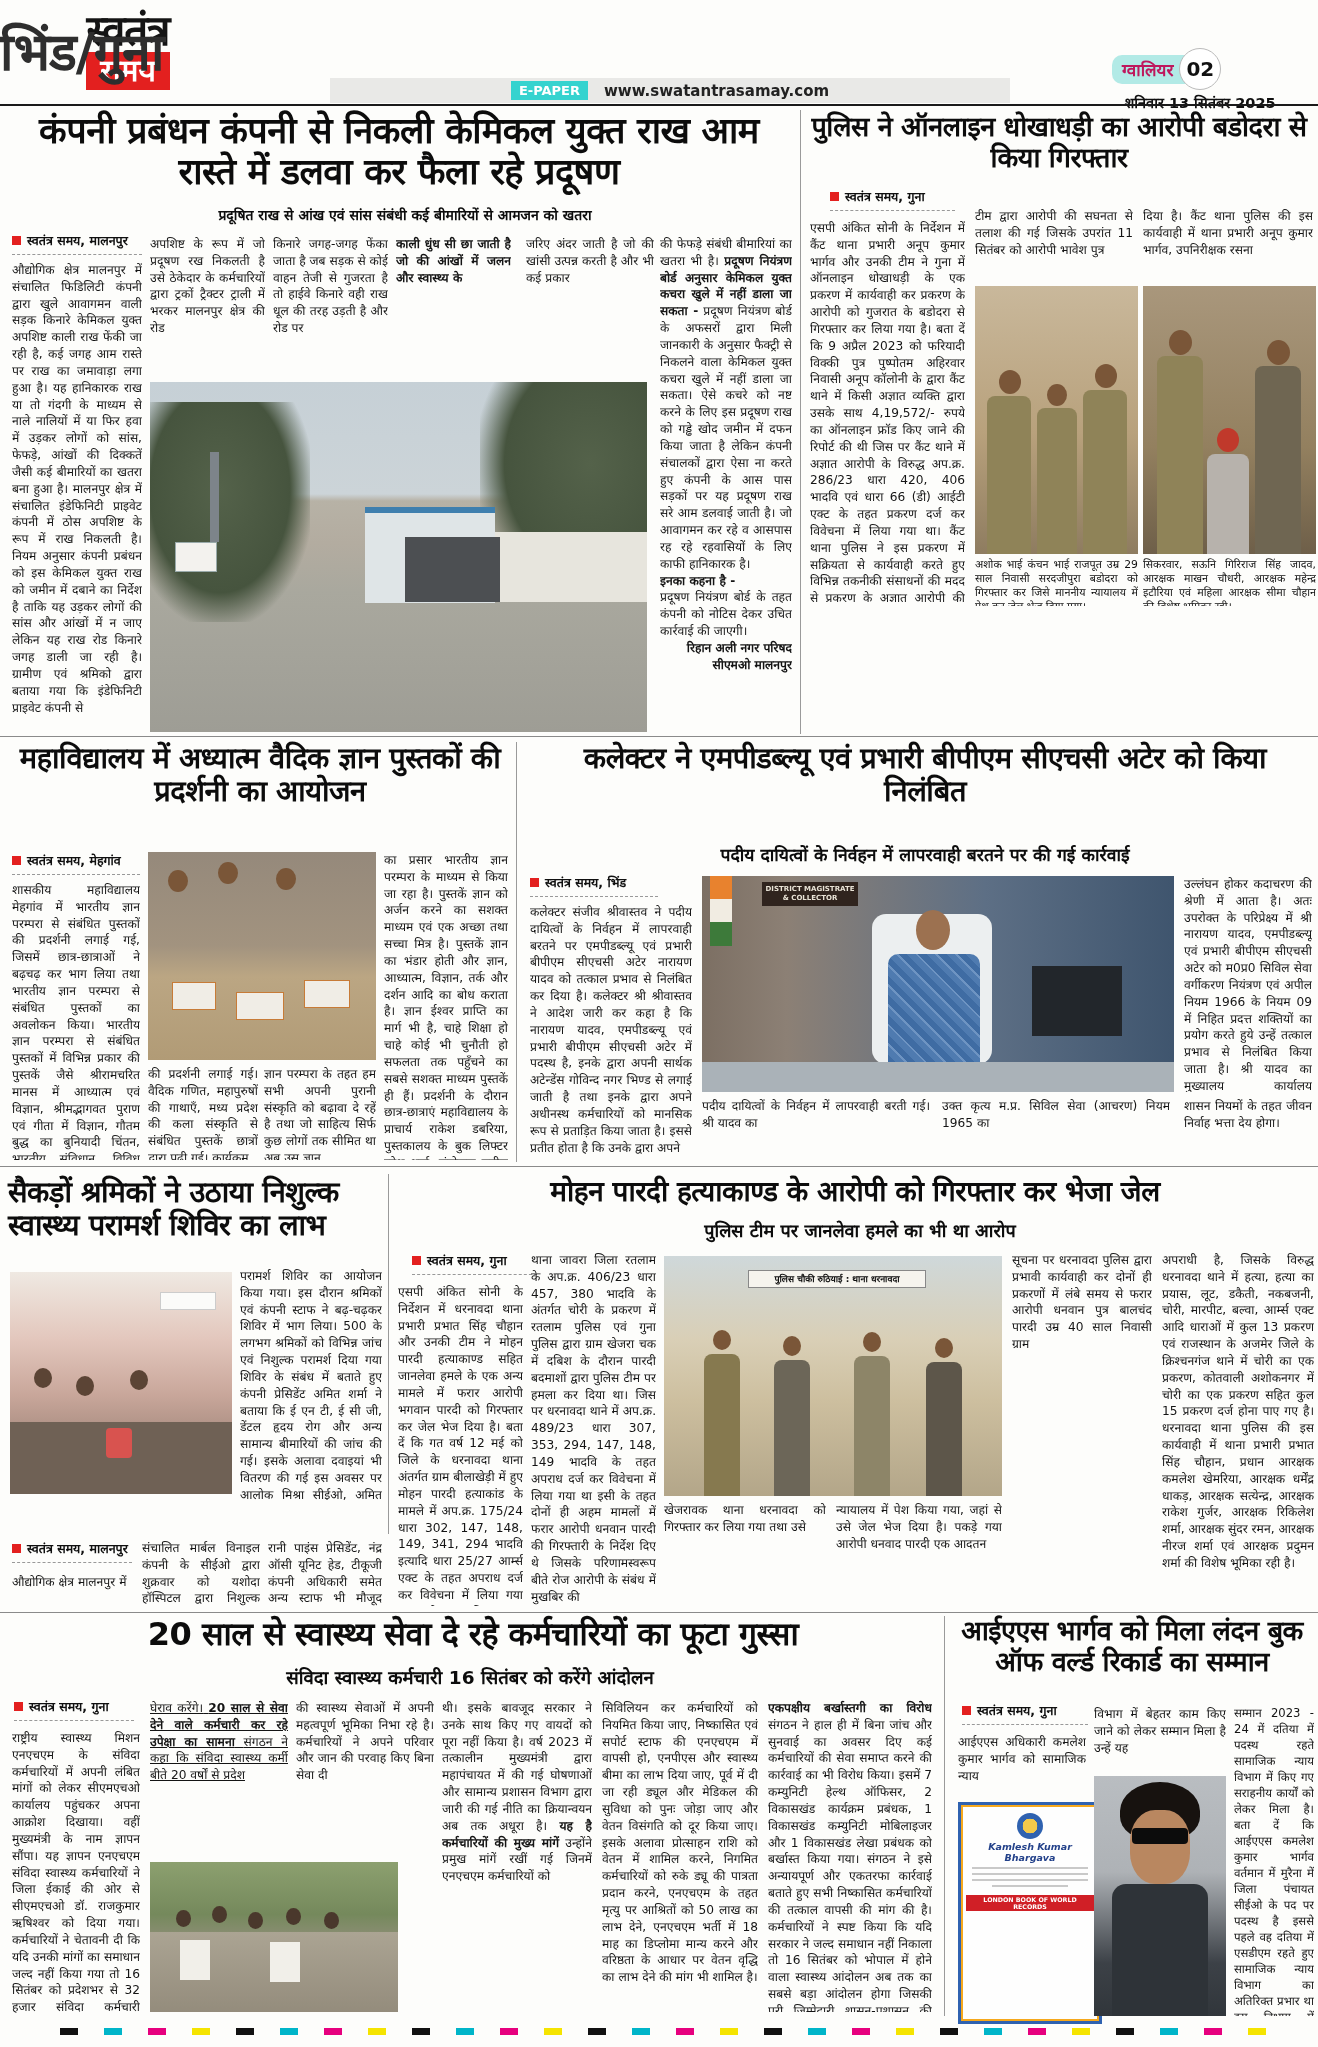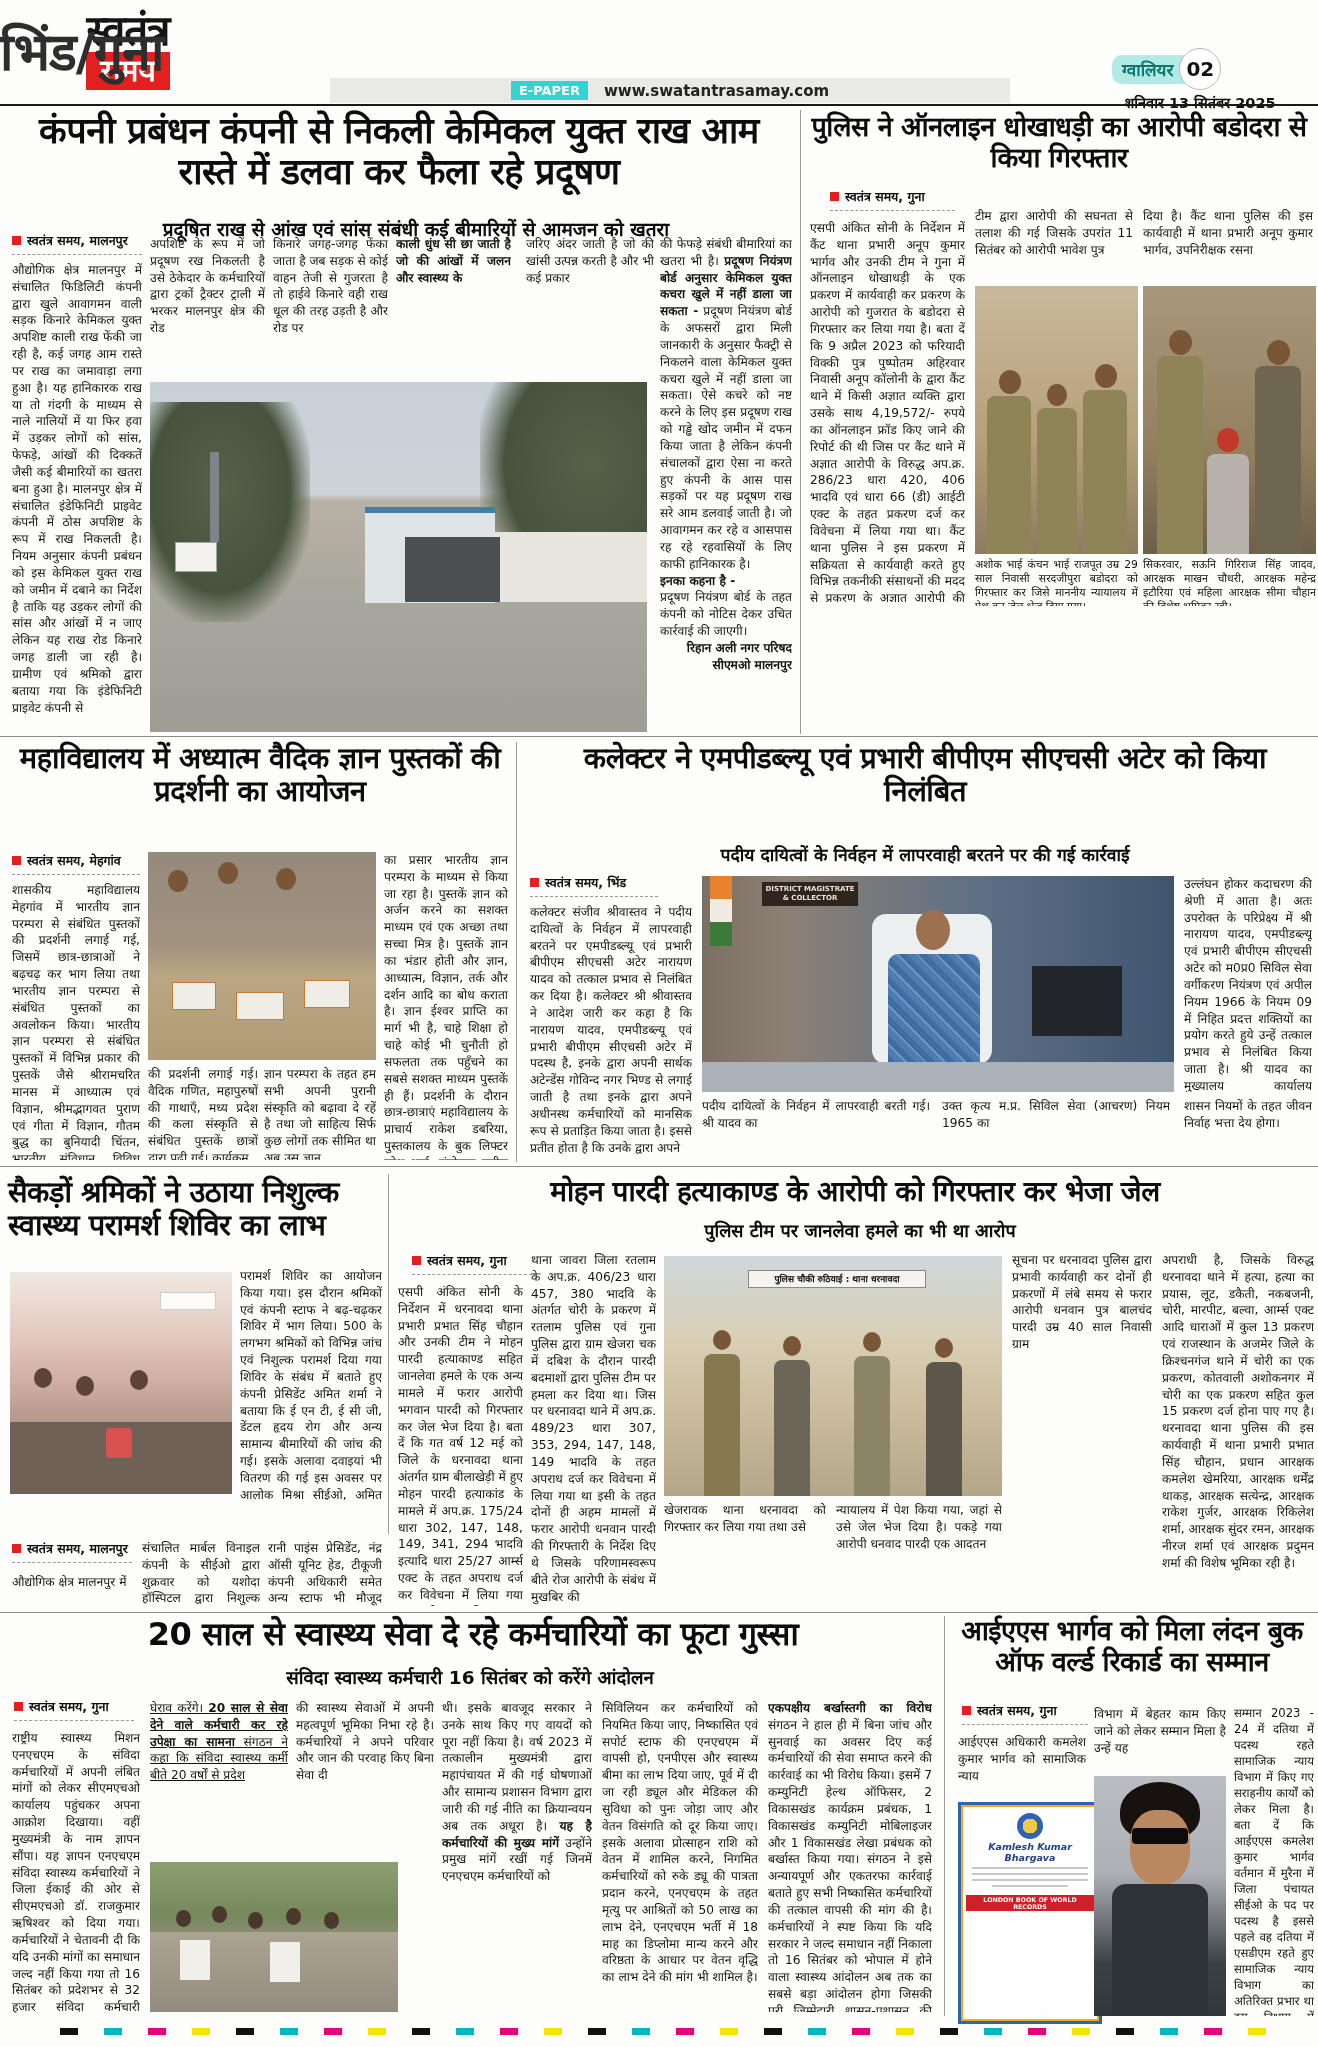--- a/index.html
+++ b/index.html
@@ -9,21 +9,21 @@
   .rule-h{position:absolute;background:#1a1a1a;height:2px;}
   .rule-h.thin{height:1px;background:#8a8a8a;}
   .rule-v{position:absolute;background:#9a9a9a;width:1px;}
   
   .logo-top{font-weight:800;font-size:42px;letter-spacing:-1px;color:#141414;line-height:1;}
   .logo-box{background:#e3201f;color:#fff;font-weight:800;font-size:30px;padding:1px 14px;display:inline-block;line-height:1.2;}
   .region-title{font-weight:800;font-size:52px;color:#2e2e2e;letter-spacing:-1px;}
   .epaper-strip{background:#e9e9e7;display:flex;align-items:center;justify-content:center;gap:16px;}
   .epaper-badge{background:#35d3cf;color:#fff;font-weight:800;font-size:13px;padding:2px 8px;}
   .site-url{font-weight:700;font-size:15px;color:#222;}
-  .edition-pill{background:#b2eae6;border-radius:10px;display:flex;align-items:center;padding:3px 10px;font-weight:800;font-size:17px;color:#0f766e;}
+  .edition-pill{background:#b2eae6;border-radius:10px;display:flex;align-items:center;padding:3px 10px;font-weight:800;font-size:17px;color:#be185d;}
   .page-circle{background:#fff;border:1px solid #bbb;border-radius:50%;width:40px;height:40px;display:flex;align-items:center;justify-content:center;font-weight:800;font-size:20px;color:#111;}
   .edition-date{font-weight:800;font-size:14.5px;color:#101010;}
   
   .headline{font-weight:800;color:#0c0c0c;text-align:center;line-height:1.14;letter-spacing:-0.5px;}
   .subhead{font-weight:800;color:#0c0c0c;text-align:center;}
   .byline{font-weight:800;font-size:12.5px;color:#101010;border-bottom:1px dashed #999;padding-bottom:5px;}
   .byline .sq{display:inline-block;width:9px;height:9px;background:#e3201f;margin-right:6px;}
   .col{font-size:12.2px;line-height:1.38;text-align:justify;color:#141414;overflow:hidden;}
   .col b{font-weight:800;}
   .sig{font-weight:800;text-align:right;display:block;}
@@ -83,21 +83,21 @@
       <span class="edition-pill" style="padding-right:26px;">ग्वालियर</span>
       <span class="page-circle" style="margin-left:-20px;">02</span>
     </div>
     <div class="abs edition-date" style="left:1090px;top:92px;width:220px;text-align:center;">शनिवार 13 सितंबर 2025</div>
   </header>
 
   <div class="rule-h" style="left:0;top:104px;width:1318px;"></div>
 
   <section>
     <h1 class="abs headline" style="left:10px;top:110px;width:778px;font-size:36px;margin:0;">कंपनी प्रबंधन कंपनी से निकली केमिकल युक्त राख आम रास्ते में डलवा कर फैला रहे प्रदूषण</h1>
-    <h2 class="abs subhead" style="left:50px;top:200px;width:700px;font-size:19px;margin:16px;">प्रदूषित राख से आंख एवं सांस संबंधी कई बीमारियों से आमजन को खतरा</h2>
+    <h2 class="abs subhead" style="left:50px;top:200px;width:700px;font-size:14px;margin:5px;">प्रदूषित राख से आंख एवं सांस संबंधी कई बीमारियों से आमजन को खतरा</h2>
     <div class="abs byline" style="left:12px;top:232px;width:130px;"><span class="sq"></span><span>स्वतंत्र समय, मालनपुर</span></div>
     <div class="abs col" style="left:12px;top:262px;width:130px;height:470px;">औद्योगिक क्षेत्र मालनपुर में संचालित फिडिलिटी कंपनी द्वारा खुले आवागमन वाली सड़क किनारे केमिकल युक्त अपशिष्ट काली राख फेंकी जा रही है, कई जगह आम रास्ते पर राख का जमावाड़ा लगा हुआ है। यह हानिकारक राख या तो गंदगी के माध्यम से नाले नालियों में या फिर हवा में उड़कर लोगों को सांस, फेफड़े, आंखों की दिक्कतें जैसी कई बीमारियों का खतरा बना हुआ है। मालनपुर क्षेत्र में संचालित इंडेफिनिटी प्राइवेट कंपनी में ठोस अपशिष्ट के रूप में राख निकलती है। नियम अनुसार कंपनी प्रबंधन को इस केमिकल युक्त राख को जमीन में दबाने का निर्देश है ताकि यह उड़कर लोगों की सांस और आंखों में न जाए लेकिन यह राख रोड किनारे जगह डाली जा रही है। ग्रामीण एवं श्रमिको द्वारा बताया गया कि इंडेफिनिटी प्राइवेट कंपनी से</div>
     <div class="abs col" style="left:150px;top:236px;width:115px;height:142px;">अपशिष्ट के रूप में जो प्रदूषण रख निकलती है उसे ठेकेदार के कर्मचारियों द्वारा ट्रकों ट्रैक्टर ट्राली में भरकर मालनपुर क्षेत्र की रोड</div>
     <div class="abs col" style="left:273px;top:236px;width:115px;height:142px;">किनारे जगह-जगह फेंका जाता है जब सड़क से कोई वाहन तेजी से गुजरता है तो हाईवे किनारे वही राख धूल की तरह उड़ती है और रोड पर</div>
     <div class="abs col" style="left:396px;top:236px;width:115px;height:142px;font-weight:bold;">काली धुंध सी छा जाती है जो की आंखों में जलन और स्वास्थ्य के</div>
     <div class="abs col" style="left:526px;top:236px;width:128px;height:142px;">जरिए अंदर जाती है जो की खांसी उत्पन्न करती है और भी कई प्रकार</div>
     <div class="photo ph1" style="left:150px;top:382px;width:497px;height:350px;">
       <div class="tree" style="left:-20px;top:20px;width:180px;height:220px;"></div>
       <div class="tree" style="left:330px;top:-10px;width:220px;height:230px;"></div>
       <div class="chimney" style="left:60px;top:70px;width:9px;height:90px;"></div>

